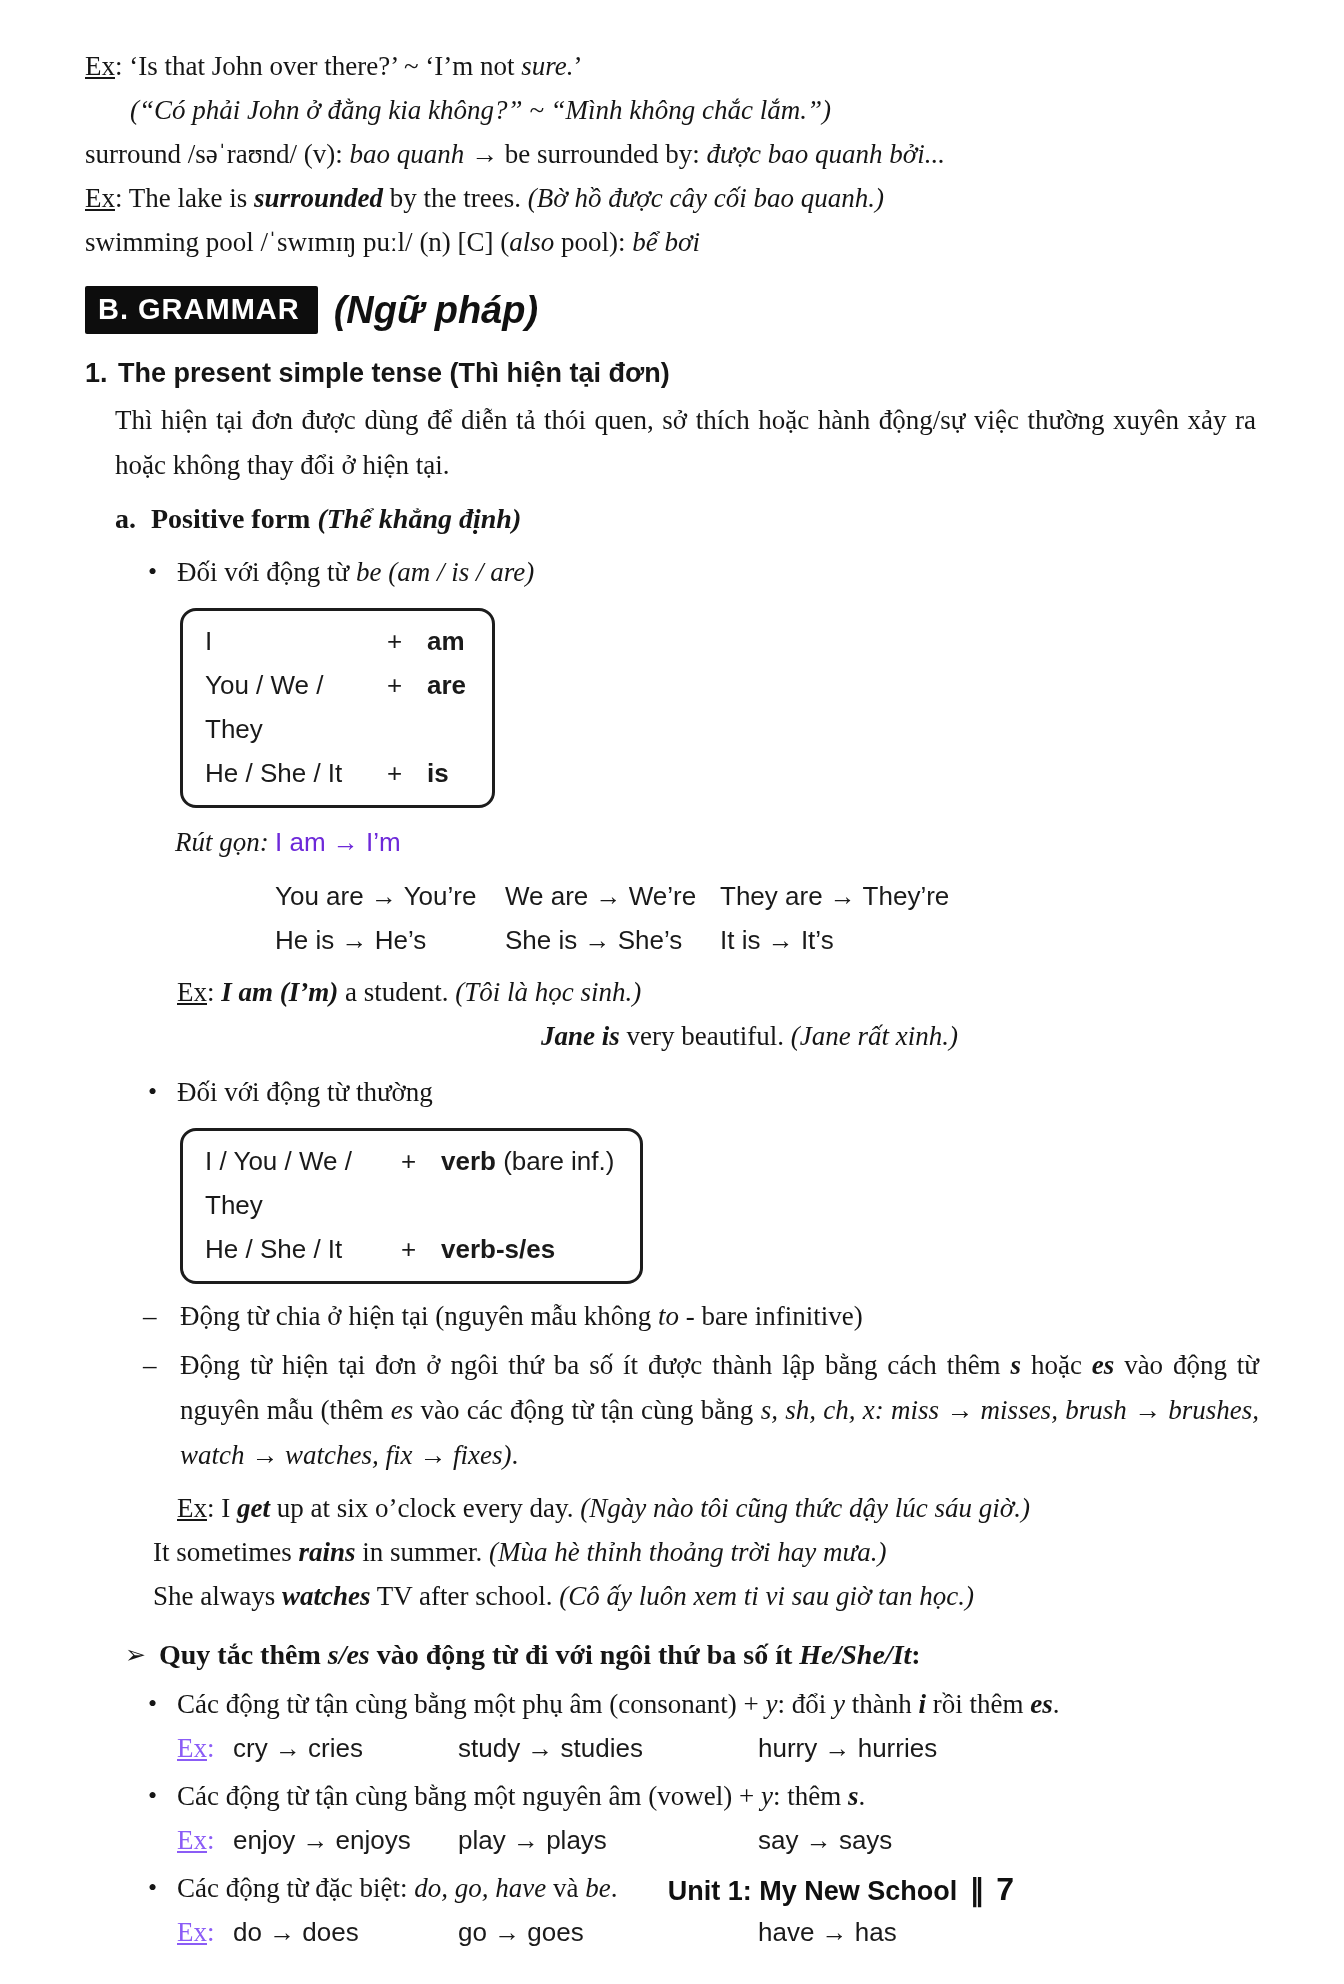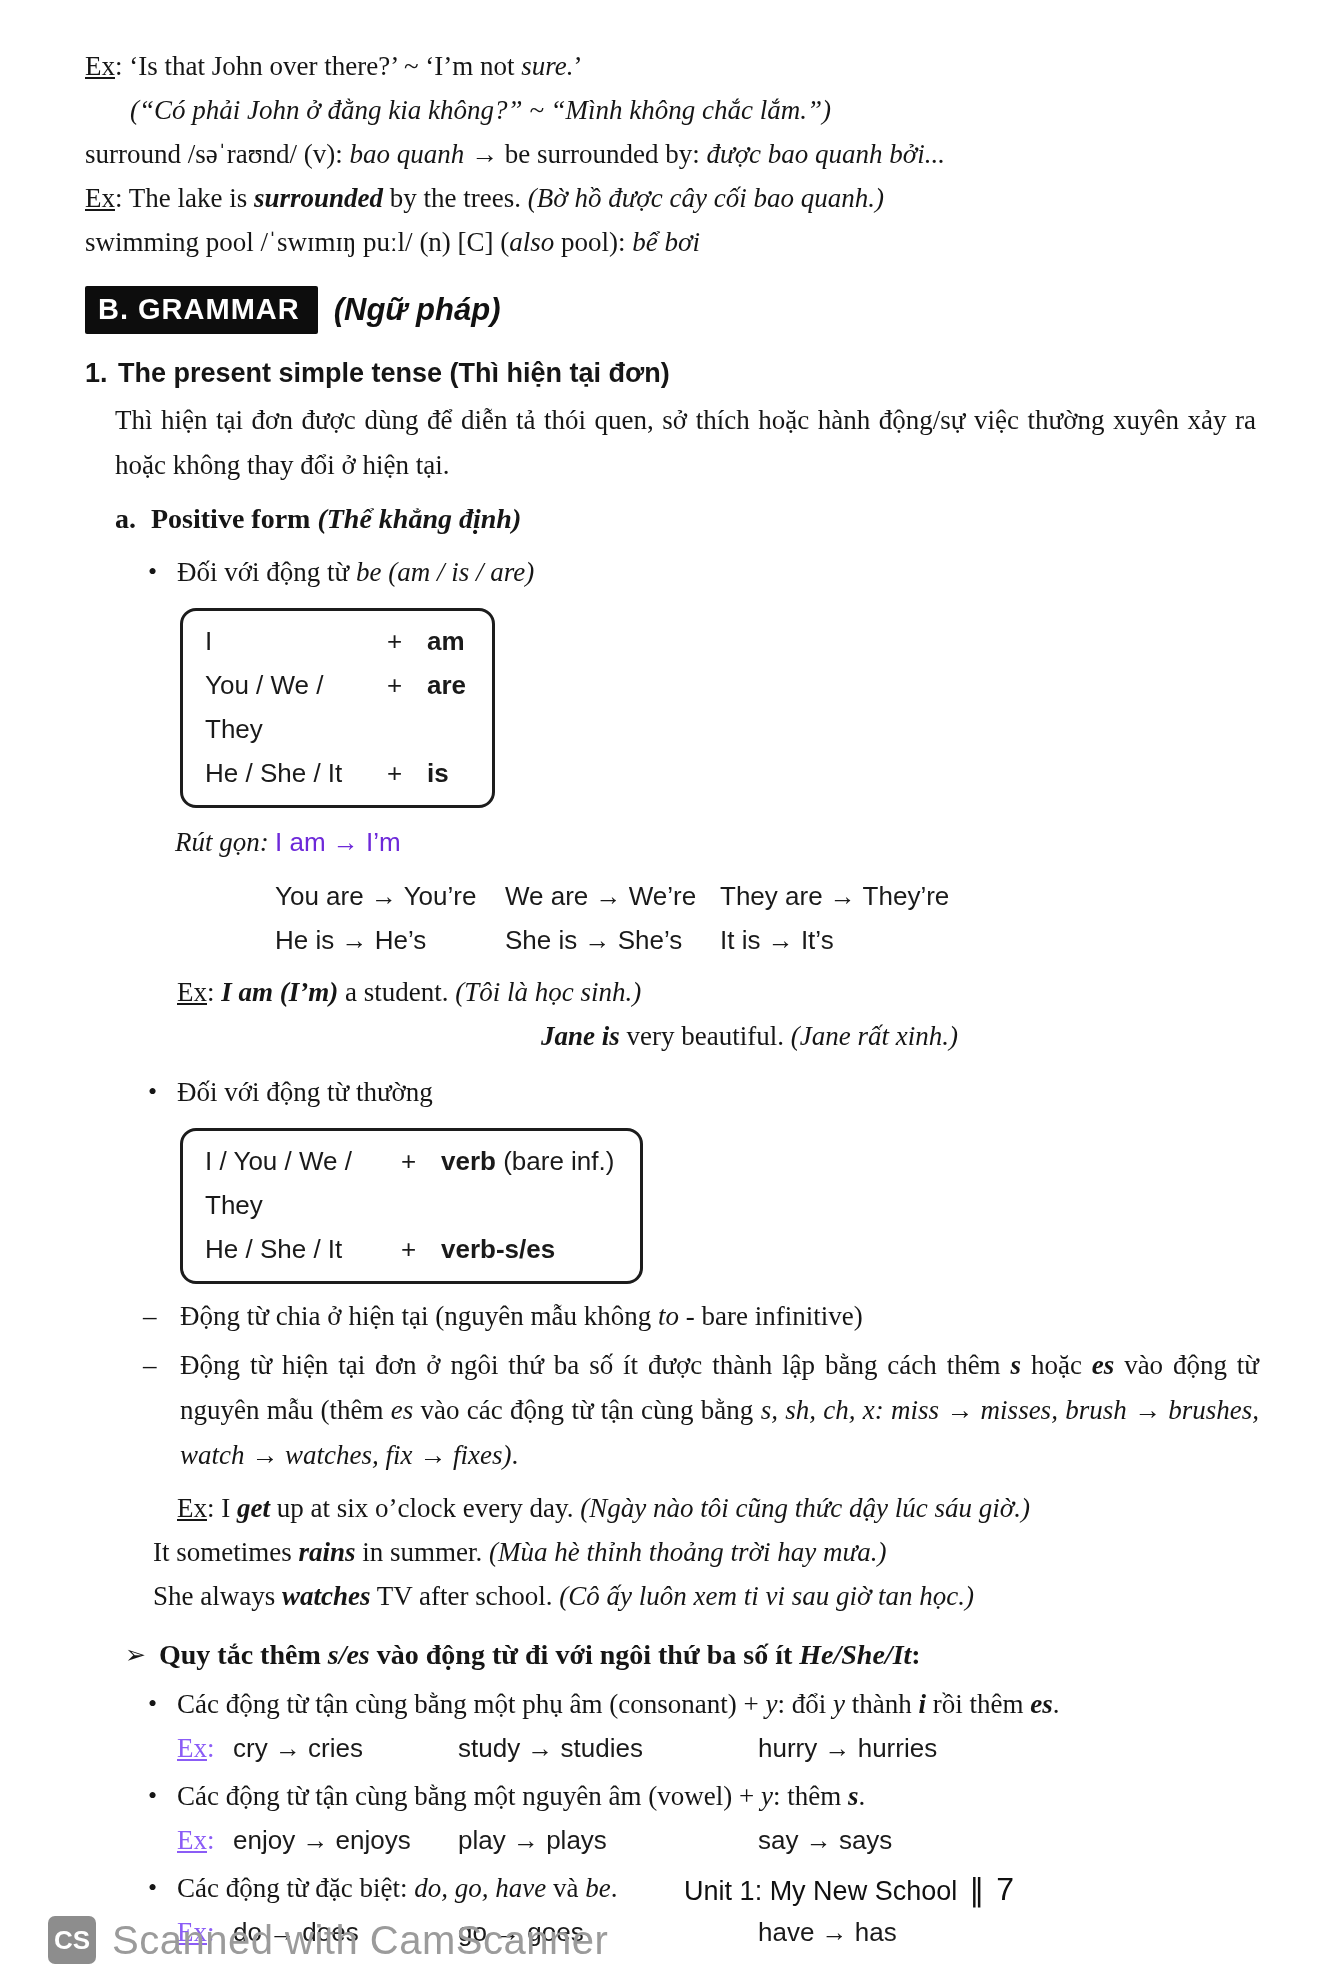--- a/index.html
+++ b/index.html
@@ -20,21 +20,21 @@
   .rt-u{text-decoration:underline;}
 
   p{margin:0;}
   .line{line-height:44px;}
   .trans{padding-left:45px;}
 
   .grammar-header{margin-top:22px;display:flex;align-items:center;gap:16px;
     font-family:"Liberation Sans",sans-serif;}
   .grammar-badge{background:#0d0d0d;color:#ffffff;font-weight:700;font-size:29px;
     padding:7px 18px 8px 13px;letter-spacing:1px;border-radius:2px;}
-  .grammar-sub{font-weight:700;font-style:italic;font-size:31px;color:#111;}
+  .grammar-sub{font-weight:700;font-style:italic;font-size:38px;color:#111;}
 
   .h1-row{margin-top:20px;display:flex;
     font-family:"Liberation Sans",sans-serif;font-weight:700;font-size:27px;line-height:38px;}
   .h1-num{width:33px;}
 
   .intro{margin:6px 28px 0 30px;text-align:justify;line-height:45px;}
 
   .sub-row{margin:12px 0 0 30px;display:flex;font-size:28px;line-height:38px;}
   .sub-num{width:36px;font-weight:700;}
 
@@ -72,21 +72,21 @@
   .rule-title{flex:1;}
 
   .rule-bullet{margin-top:4px;}
   .ex-grid{margin:0 0 0 92px;display:flex;line-height:44px;
     font-family:"Liberation Sans",sans-serif;font-size:26px;color:#1a1a1a;}
   .ex-label{width:56px;font-family:"Liberation Serif",serif;font-size:27px;color:#8b5cf6;}
   .eg1{width:225px;}
   .eg2{width:300px;}
 
   .footer-unit{position:absolute;right:330px;bottom:76px;display:flex;align-items:baseline;gap:12px;
-    font-family:"Liberation Sans",sans-serif;font-weight:400;font-size:27px;color:#101010;}
+    font-family:"Liberation Sans",sans-serif;font-weight:700;font-size:27px;color:#101010;}
   .footer-sep{font-size:30px;font-family:"DejaVu Sans",sans-serif;}
   .footer-page{font-size:32px;}
 
   .watermark{position:absolute;left:48px;bottom:20px;display:flex;align-items:center;gap:16px;}
   .cs-logo{width:48px;height:48px;background:#8d8d8d;color:#ffffff;border-radius:7px;
     display:flex;align-items:center;justify-content:center;
     font-family:"Liberation Sans",sans-serif;font-weight:700;font-size:26px;}
   .wm-text{font-family:"Liberation Sans",sans-serif;font-size:40px;color:#9b9b9b;letter-spacing:0.5px;}
 </style>
 </head>
@@ -228,18 +228,14 @@
     <span class="eg2">go → goes</span>
     <span class="eg3">have → has</span>
   </div>
 
   <div class="footer-unit">
     <span>Unit 1: My New School</span>
     <span class="footer-sep">‖</span>
     <span class="footer-page">7</span>
   </div>
 
-  <div class="watermark">
-    <span class="cs-logo">CS</span>
-    <span class="wm-text">Scanned with CamScanner</span>
-  </div>
 
 </div>
 
 </body></html>

